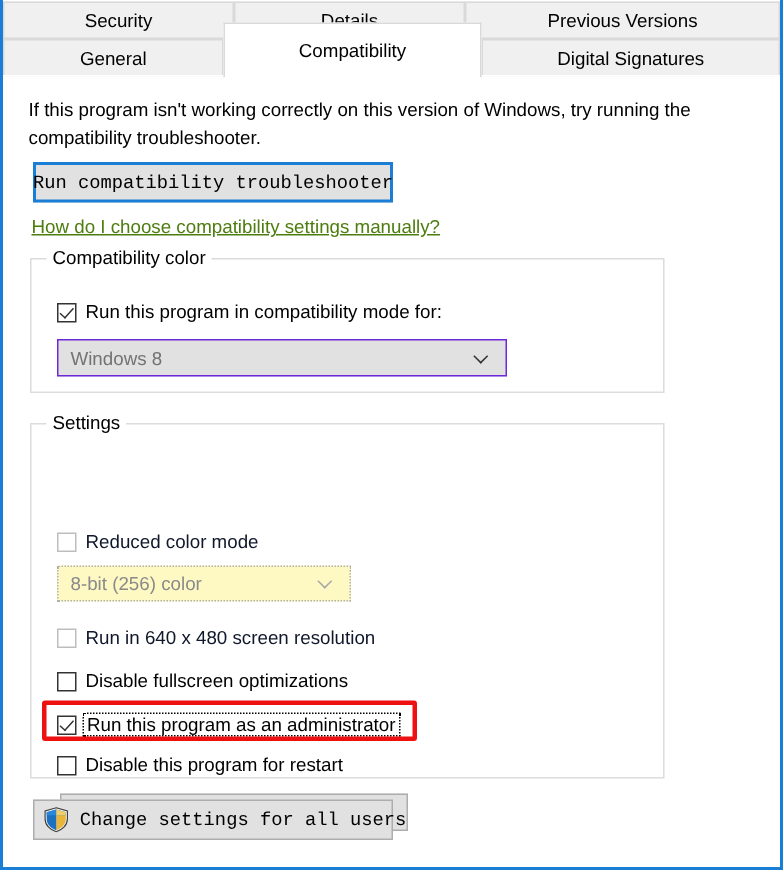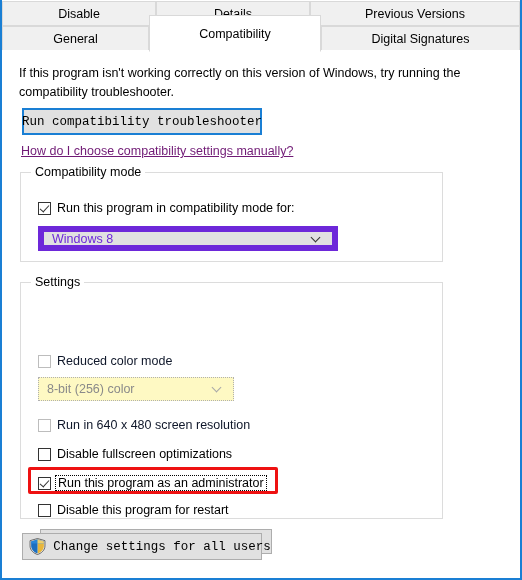--- a/index.html
+++ b/index.html
@@ -125,21 +125,21 @@
     top: 57px;
     width: 240px;
     height: 27px;
   }
 
   .helplink {
     position: absolute;
     left: 19px;
     top: 93px;
     font-size: 12.5px;
-    color: #701a75;
+    color: #4d7c0f;
     text-decoration: underline;
     cursor: pointer;
     white-space: nowrap;
   }
 
   
   .groupbox {
     position: absolute;
     box-sizing: border-box;
     border: 1px solid #dcdcdc;
@@ -207,25 +207,25 @@
     border: 1px dotted #000000;
     padding: 0px 2px;
     margin-left: -2px;
   }
 
   
   .combo {
     position: absolute;
     box-sizing: border-box;
     background: #e1e1e1;
-    border: 6px solid #6d28d9;
+    border: 1px solid #6d28d9;
     display: flex;
     align-items: center;
     font-size: 12.5px;
-    color: #6d28d9;
+    color: #737373;
     padding-left: 8px;
   }
   .combo.disabled {
     background: #fef9c3;
     border: 1px dotted #b0b0b0;
     color: #8a8a8a;
   }
   .combo .arrow {
     position: absolute;
     right: 11px;
@@ -309,21 +309,21 @@
   .btn-allusers .lbl { font-size: 12.5px; }
 </style>
 </head>
 <body>
 
 <div class="dialog">
 
   <div class="tabstrip">
 
     <div class="tab tab-r1 tab-security">
-      <span>Disable</span>
+      <span>Security</span>
     </div>
     <div class="tab tab-r1 tab-details">
       <span>Details</span>
     </div>
     <div class="tab tab-r1 tab-prev">
       <span>Previous Versions</span>
     </div>
 
     <div class="tab tab-r2 tab-general">
       <span>General</span>
@@ -342,21 +342,21 @@
 
     <div class="intro">If this program isn't working correctly on this version of Windows, try running the compatibility troubleshooter.</div>
 
     <div class="btn btn-troubleshoot focused">
       <span>Run compatibility troubleshooter</span>
     </div>
 
     <div class="helplink">How do I choose compatibility settings manually?</div>
 
     <div class="groupbox group-compat">
-      <div class="group-legend">Compatibility mode</div>
+      <div class="group-legend">Compatibility color</div>
     </div>
 
     <div class="checkrow cr-compatmode">
       <span class="cbox checked"></span>
       <span class="cb-label">Run this program in compatibility mode for:</span>
     </div>
 
     <div class="combo combo-os">
       <span>Windows 8</span>
       <span class="arrow"></span>

